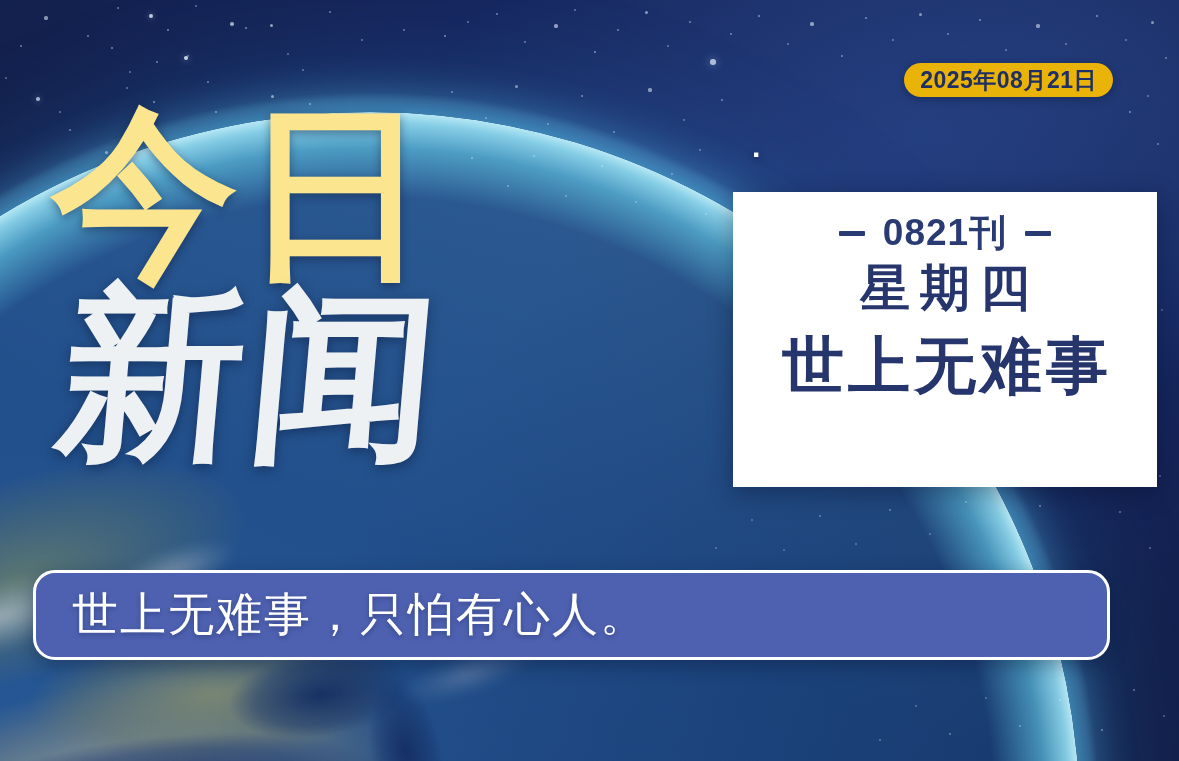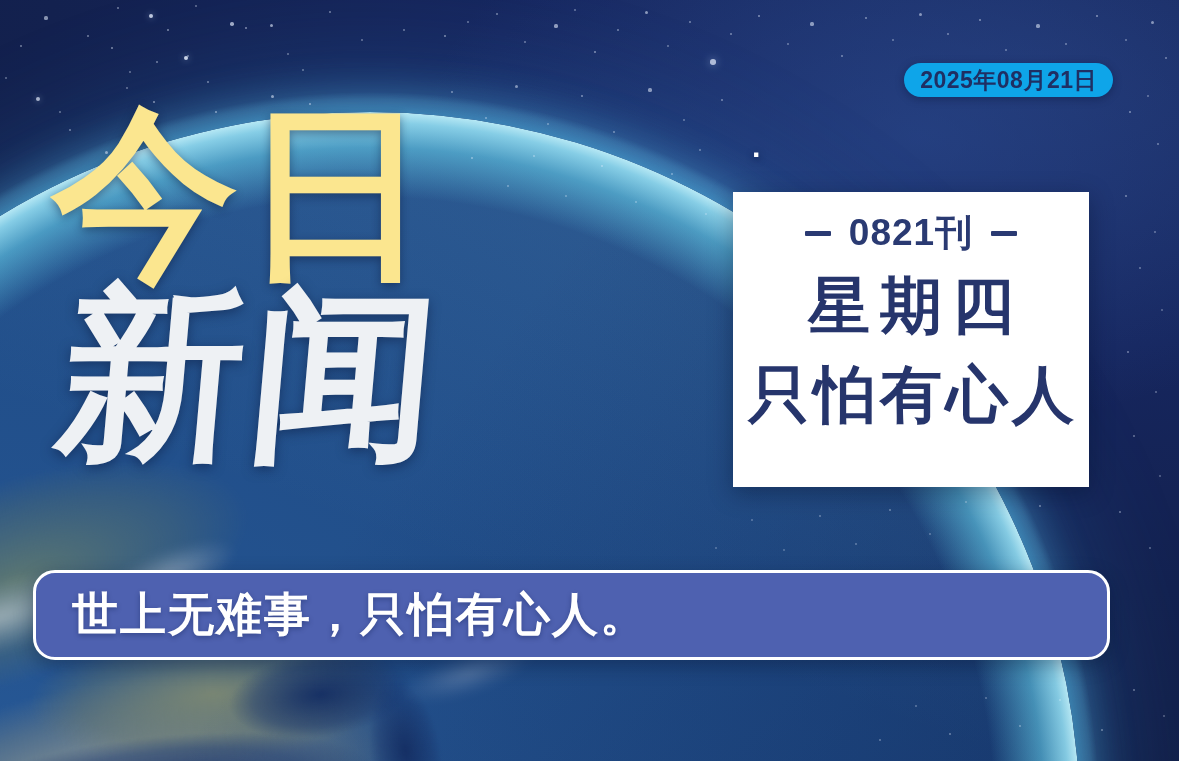--- a/index.html
+++ b/index.html
@@ -202,21 +202,21 @@
 
   
   .date-pill {
     position: absolute;
     right: 66px;
     top: 63px;
     height: 34px;
     padding: 0 16px;
     display: flex;
     align-items: center;
-    background: #0ea5e9;
+    background: #eab308;
     border-radius: 18px;
     color: #1f2f63;
     font-size: 23px;
     font-weight: 700;
     letter-spacing: 0.5px;
     box-shadow: 0 2px 8px rgba(5,15,45,0.35);
     white-space: nowrap;
   }
 
   
@@ -246,21 +246,21 @@
     font-weight: 700;
     color: #ffffff;
     letter-spacing: 2px;
   }
 
   
   .info-card {
     position: absolute;
     left: 733px;
     top: 192px;
-    width: 356px;
+    width: 424px;
     height: 295px;
     background: #ffffff;
     box-shadow: 0 6px 22px rgba(5,14,42,0.40);
     display: flex;
     flex-direction: column;
     align-items: center;
     justify-content: flex-start;
     padding-top: 12px;
     box-sizing: border-box;
     overflow: hidden;
@@ -278,29 +278,29 @@
     margin-top: 4px;
   }
   .issue-dash {
     display: inline-block;
     width: 26px;
     height: 5px;
     background: #2a3a72;
     border-radius: 1px;
   }
   .weekday {
-    margin-top: 22px;
+    margin-top: 5px;
     color: #26356c;
-    font-size: 62px;
+    font-size: 50px;
     font-weight: 700;
     letter-spacing: 10px;
     text-indent: 10px;
     line-height: 1;
     white-space: nowrap;
-    font-family: Liberation Mono, monospace;
+    font-family: Liberation Serif, serif;
   }
   .lunar {
     margin-top: 22px;
     color: #26356c;
     font-size: 62px;
     font-weight: 700;
     letter-spacing: 4px;
     text-indent: 4px;
     line-height: 1;
     white-space: nowrap;
@@ -318,21 +318,21 @@
     background: #4e61b0;
     border: 3px solid #ffffff;
     border-radius: 22px;
     display: flex;
     align-items: center;
     box-shadow: 0 6px 18px rgba(6,16,46,0.35);
   }
   .quote-text {
     color: #ffffff;
     font-size: 46px;
-    font-weight: 700;
+    font-weight: 400;
     letter-spacing: 2px;
     margin-left: 36px;
     white-space: nowrap;
     font-family: "DejaVu Sans", "Liberation Sans", sans-serif;
     text-shadow: 0 2px 5px rgba(10,24,70,0.35);
   }
 </style>
 </head>
 <body>
 
@@ -492,20 +492,20 @@
     <span class="tag-dot">·</span>
   </div>
 
   <div class="info-card">
     <div class="issue-row">
       <span class="issue-dash"></span>
       <span>0821刊</span>
       <span class="issue-dash"></span>
     </div>
     <div class="weekday">星期四</div>
-    <div class="lunar">只怕有心人</div>
+    <div class="lunar">世上无难事</div>
   </div>
 
   <div class="quote-bar">
     <div class="quote-text">世上无难事，只怕有心人。</div>
   </div>
 
 </div>
 
 </body></html>

